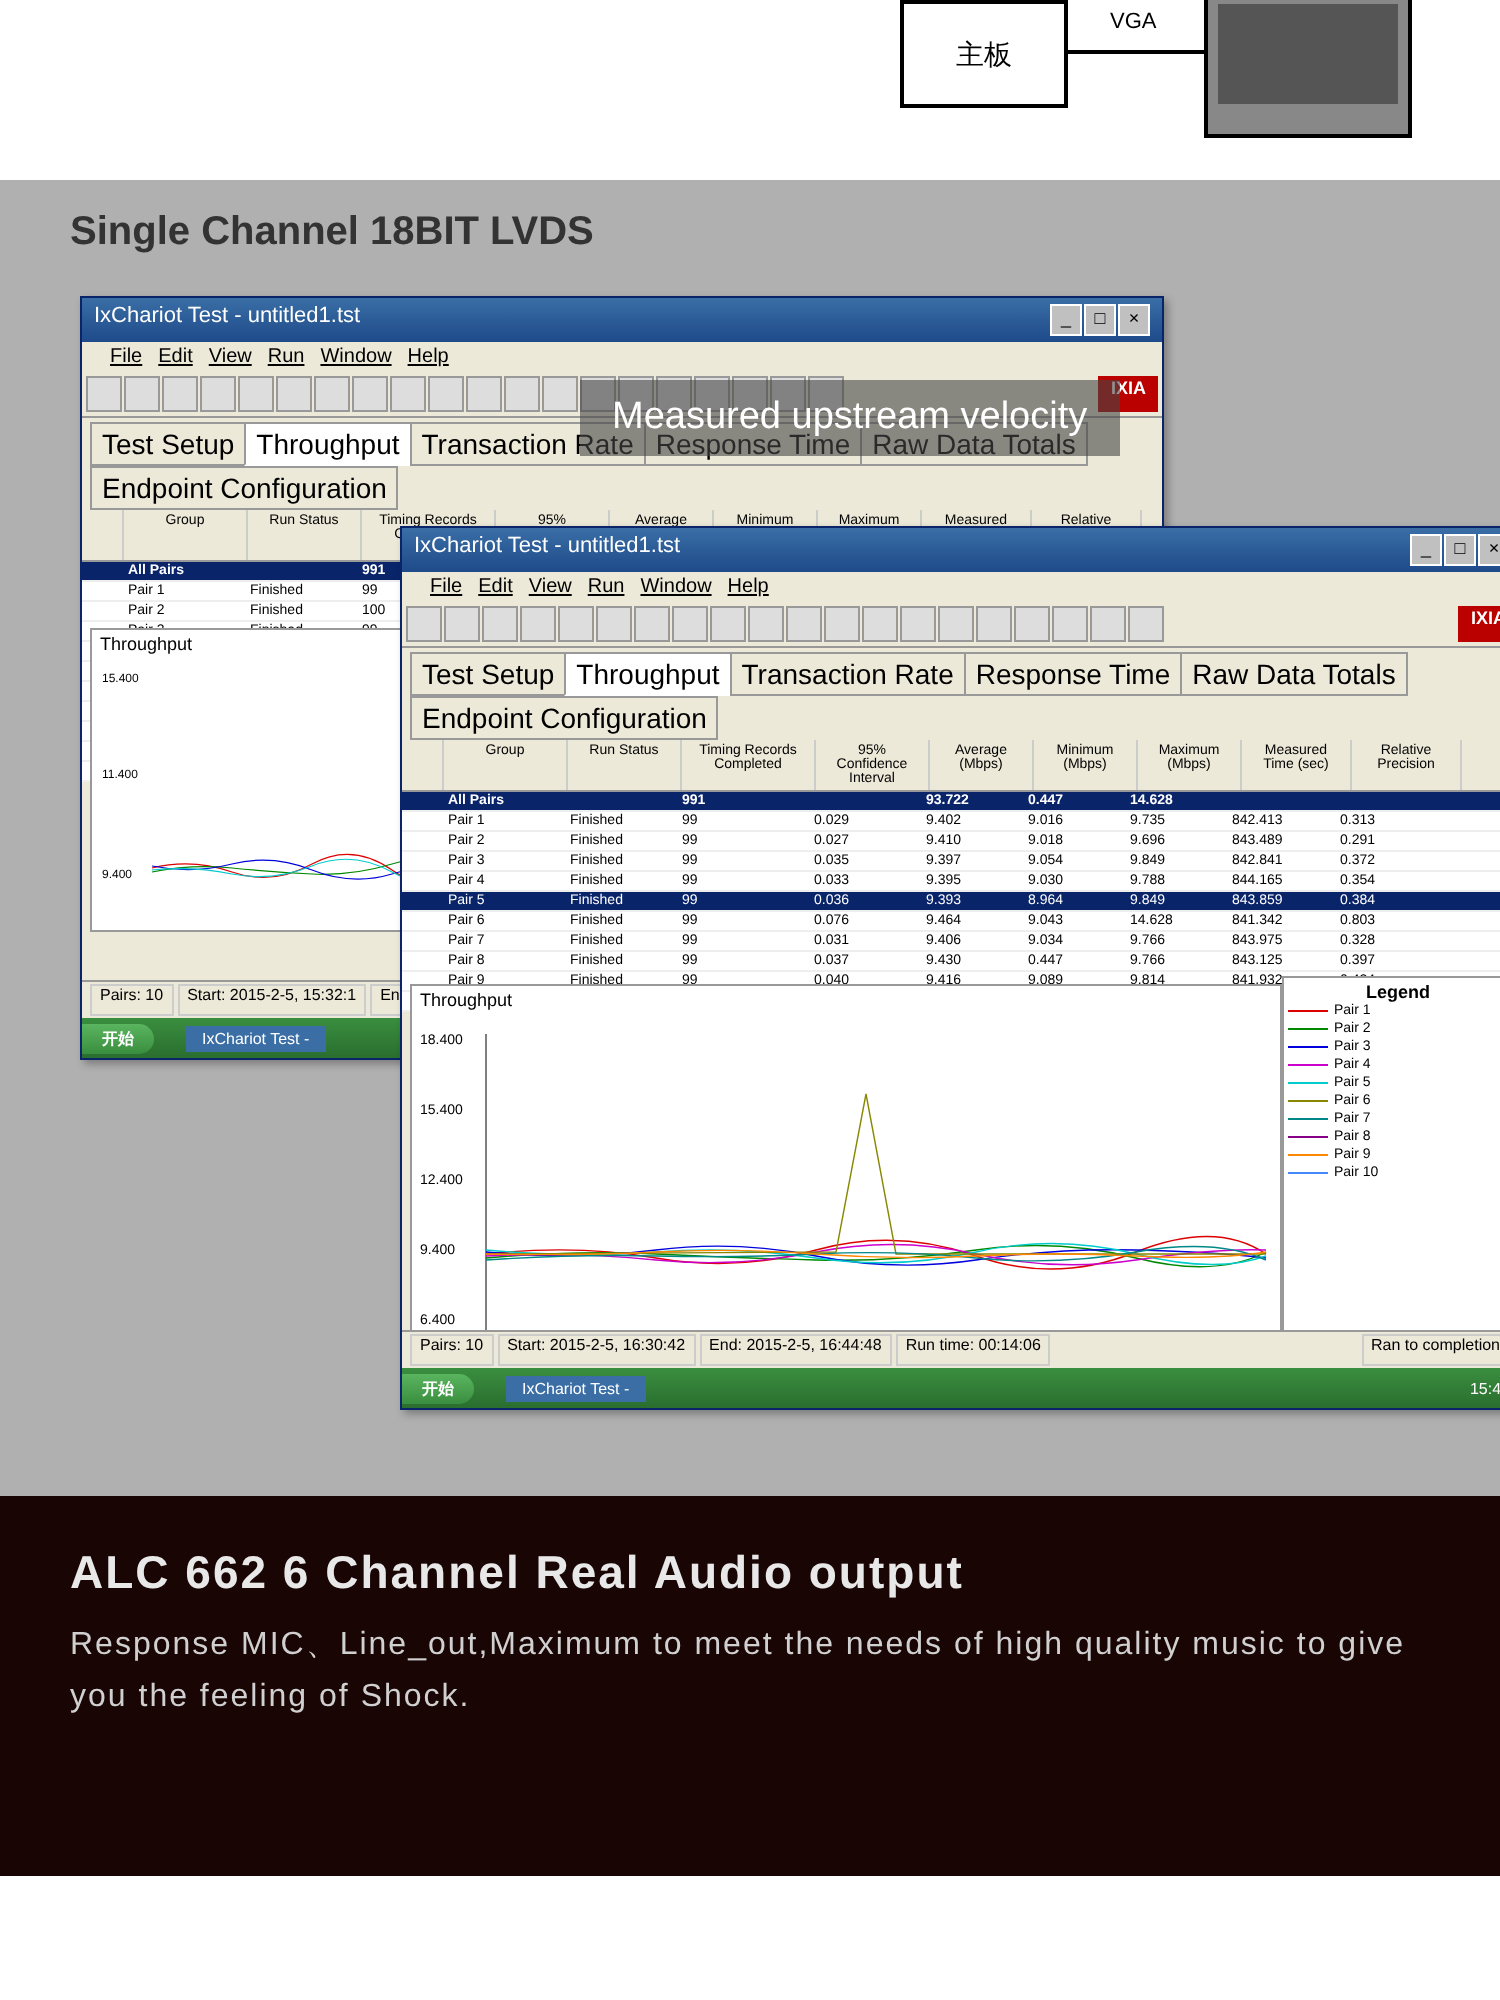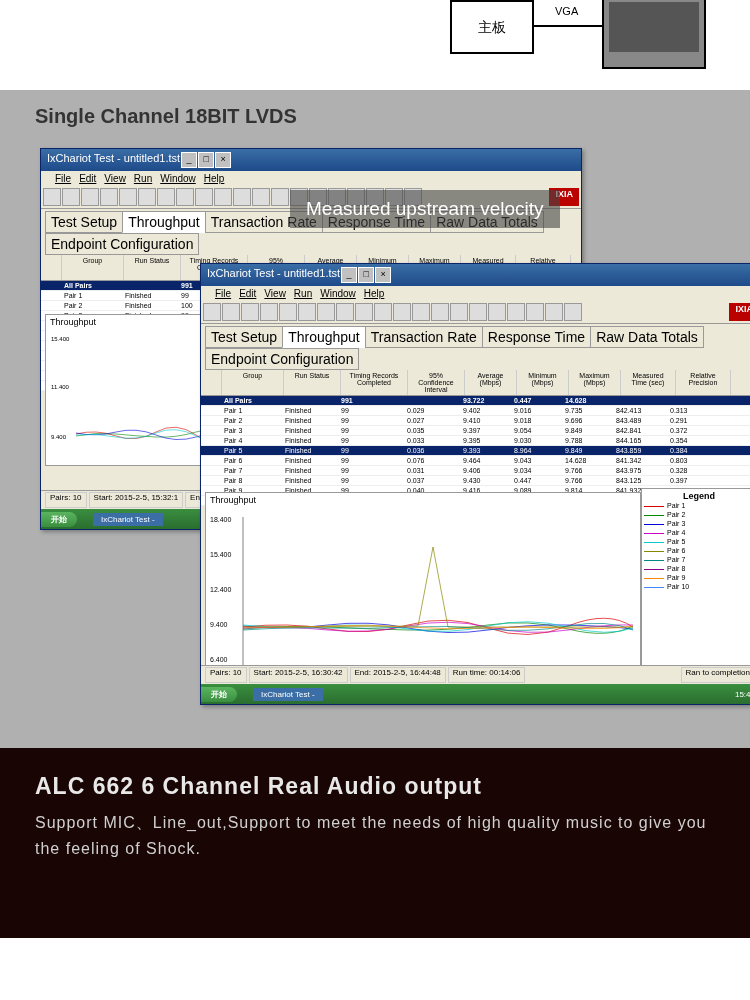--- a/index.html
+++ b/index.html
@@ -9,21 +9,21 @@
   .vga-label{position:absolute;left:555px;top:5px;font-size:11px}
   .monitor{position:absolute;left:602px;top:-5px;width:100px;height:70px;border:2px solid #000;background:#888}
   .monitor-inner{position:absolute;left:5px;top:5px;right:5px;bottom:15px;background:#555}
   .heading-section{background:#b0b0b0;padding:15px 35px 10px}
   .heading{font-size:20px;font-weight:bold;color:#333;margin-bottom:10px}
   .subtext{font-size:15px;color:#111;line-height:1.8}
   .screenshots{position:relative;height:580px;background:#b0b0b0;padding:0 35px 20px}
   .win{position:absolute;background:#ece9d8;border:1px solid #0a246a;box-shadow:2px 2px 4px rgba(0,0,0,.3);font-size:9px}
   .win1{left:40px;top:0;width:540px;height:380px}
   .win2{left:200px;top:115px;width:560px;height:440px}
-  .titlebar{background:linear-gradient(#3a6ea5,#1e4a8a);color:#fff;padding:3px 6px;font-size:11px;display:flex;}
+  .titlebar{background:linear-gradient(#3a6ea5,#1e4a8a);color:#fff;padding:3px 6px;font-size:11px;display:flex;justify-content:space-between}
   .winbtns span{display:inline-block;width:14px;height:14px;background:#c0c0c0;margin-left:1px;border:1px solid #fff;text-align:center;line-height:12px;color:#000;font-size:9px}
   .menubar{background:#ece9d8;padding:2px 14px;font-size:10px;color:#000}
   .menubar span{margin-right:8px;text-decoration:underline}
   .toolbar{background:#ece9d8;padding:2px;border-bottom:1px solid #999;display:flex;gap:1px}
   .tbtn{width:16px;height:16px;background:#ddd;border:1px solid #999}
   .ixia{margin-left:auto;background:#b00;color:#fff;padding:1px 6px;font-size:9px;font-weight:bold}
   .tabs{background:#ece9d8;padding:2px 0 0 4px;font-size:14px}
   .tab{display:inline-block;padding:2px 5px;border:1px solid #999;background:#ece9d8;margin-right:-1px}
   .tab.active{background:#fff;border-bottom:1px solid #fff}
   .datagrid{background:#fff;font-size:8px;color:#000}
@@ -512,14 +512,14 @@
       <div class="task-item">IxChariot Test -</div>
       <div class="taskbar-info">15:47</div>
     </div>
   </div>
 
   <div class="overlay-label ov1">Measured upstream velocity</div>
 </div>
 
 <div class="audio-section">
   <div class="audio-title">ALC 662 6 Channel Real Audio output</div>
-  <div class="audio-text">Support MIC、Line_out,Support to meet the needs of high quality music to give you the feeling of Shock.</div>
+  <div class="audio-text">Response MIC、Line_out,Maximum to meet the needs of high quality music to give you the feeling of Shock.</div>
 </div>
 
 </body></html>

